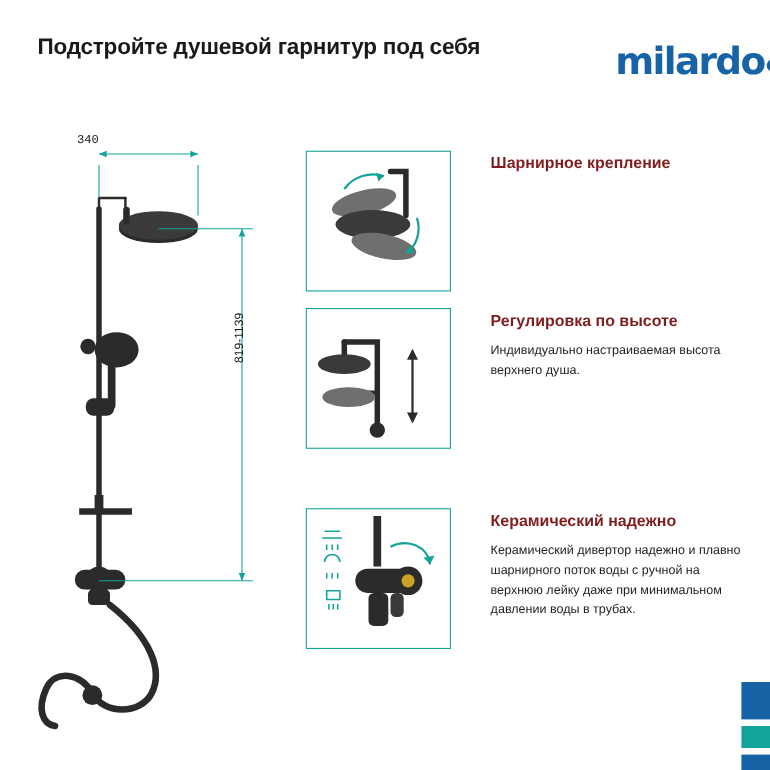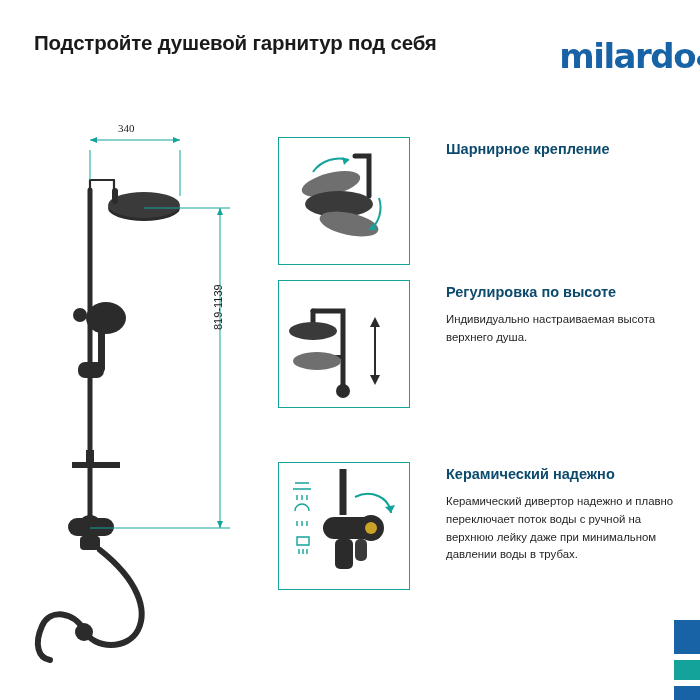--- a/index.html
+++ b/index.html
@@ -29,42 +29,41 @@
     display:inline-block;width:11px;height:11px;border-radius:50%;
     background:#1763a6;margin-left:2px;vertical-align:2px;
   }
 
   
   .product{position:absolute;left:20px;top:110px;width:260px;height:560px;}
 
   
   .dim-w{
     position:absolute;left:70px;top:122px;font-size:11px;color:#1a1a1a;
-    font-family:Liberation Serif, serif;
-    margin-left:48px;
+    font-family:Liberation Mono, monospace;
   }
   .dim-h{
     position:absolute;left:212px;top:330px;font-size:11px;color:#1a1a1a;
     transform:rotate(-90deg);transform-origin:left top;white-space:nowrap;
   }
 
   
   .feature{position:absolute;left:278px;width:400px;height:130px;}
   .f1{top:137px;}
   .f2{top:280px;}
   .f3{top:462px;}
 
   .fbox{
     position:absolute;left:0;top:0;width:132px;height:128px;
     border:1.4px solid #14a39a;
     box-sizing:border-box;background:#fff;
   }
   .ftext{position:absolute;left:168px;top:4px;width:240px;}
   .fhead{
-    font-size:14.5px;font-weight:bold;color:#0c4a6e;margin-bottom:10px;
+    font-size:14.5px;font-weight:bold;color:#7f1d1d;margin-bottom:10px;
     line-height:1.2;
   }
   .fbody{
     font-size:11.4px;color:#1f1f1f;line-height:1.55;
   }
 
   
   .deco{position:absolute;right:0;bottom:0;width:120px;height:80px;}
 
   svg{display:block;}
@@ -205,21 +204,21 @@
 
         <rect x="56" y="76" width="18" height="30" rx="5" fill="#2b2b2b"></rect>
         <rect x="76" y="76" width="12" height="22" rx="5" fill="#3a3a3a"></rect>
 
         <path d="M76 34 C92 26 110 34 112 50" stroke="#14a39a" stroke-width="2" fill="none"></path>
         <path d="M112 50 L106 44 L116 42 Z" fill="#14a39a"></path>
       </svg>
     </div>
     <div class="ftext">
       <div class="fhead">Керамический надежно</div>
-      <div class="fbody">Керамический дивертор надежно и плавно переключает поток воды с ручной на верхнюю лейку даже при минимальном давлении воды в трубах.</div>
+      <div class="fbody">Керамический дивертор надежно и плавно шарнирного поток воды с ручной на верхнюю лейку даже при минимальном давлении воды в трубах.</div>
     </div>
   </div>
 
   <div class="deco">
     <svg width="120" height="80" viewBox="0 0 120 80">
       <rect x="50" y="0" width="70" height="34" fill="#1763a6"></rect>
       <rect x="50" y="40" width="30" height="20" fill="#14a39a"></rect>
       <rect x="86" y="40" width="34" height="40" fill="#1763a6"></rect>
       <rect x="50" y="66" width="30" height="14" fill="#1763a6"></rect>
     </svg>

